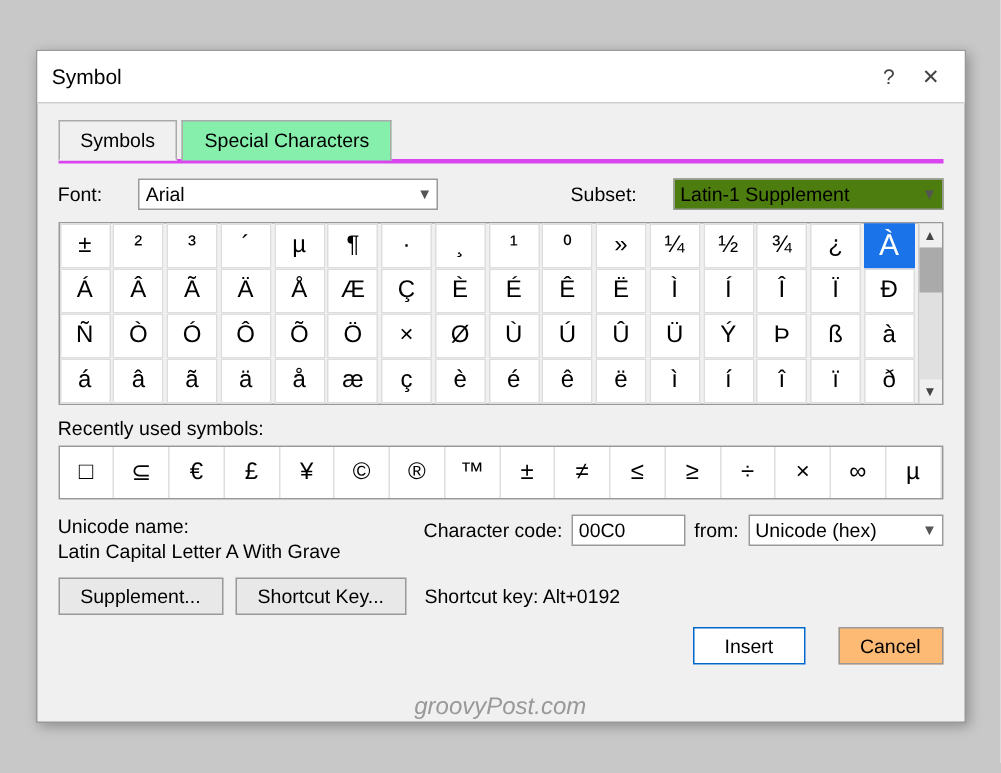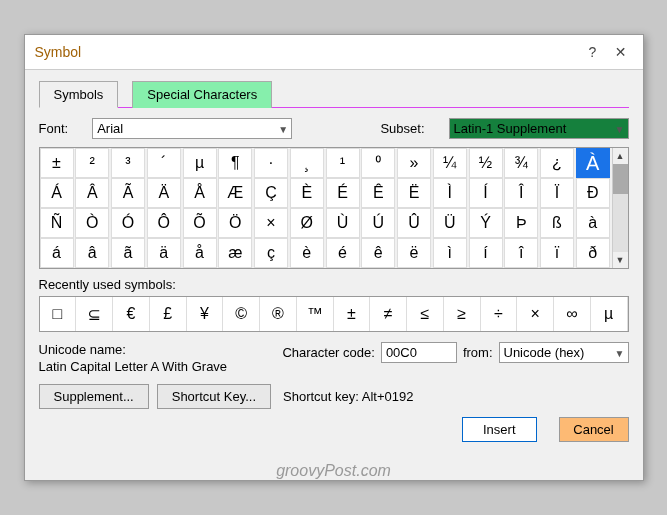--- a/index.html
+++ b/index.html
@@ -23,21 +23,21 @@
       background: #fff;
       display: flex;
       align-items: center;
       justify-content: space-between;
       padding: 6px 10px;
       border-bottom: 1px solid #ccc;
     }
     .title-text {
       font-size: 14px;
       font-weight: 400;
-      color: #a16207;
+      color: #000000;
     }
     .title-controls {
       display: flex;
       gap: 4px;
       align-items: center;
     }
     .title-btn {
       width: 24px;
       height: 22px;
       border: none;
@@ -46,22 +46,22 @@
       display: flex;
       align-items: center;
       justify-content: center;
       font-size: 14px;
       color: #444;
     }
     .dialog-body { padding: 10px 14px 14px; }
     
     .tabs {
       display: flex;
-      gap: 12px;
-      border-bottom: 1px solid #d946ef;
+      gap: 1px;
+      border-bottom: 3px solid #d946ef;
       margin-bottom: 10px;
     }
     .tab {
       padding: 5px 14px;
       border: 1px solid #aaa;
       border-bottom: none;
       background: #86efac;
       cursor: pointer;
       font-size: 13px;
       margin-right: 2px;
@@ -102,21 +102,21 @@
       transform: translateY(-50%);
       pointer-events: none;
       font-size: 10px;
       color: #555;
     }
     .subset-label { margin-left: auto; font-size: 13px; }
     .subset-select {
       width: 180px;
       padding: 2px 4px;
       border: 1px solid #999;
-      background: #15803d;
+      background: #4d7c0f;
       font-size: 13px;
       appearance: none;
       -webkit-appearance: none;
       padding-right: 20px;
     }
     
     .symbol-grid-wrapper {
       border: 1px solid #999;
       display: flex;
       margin-bottom: 8px;

